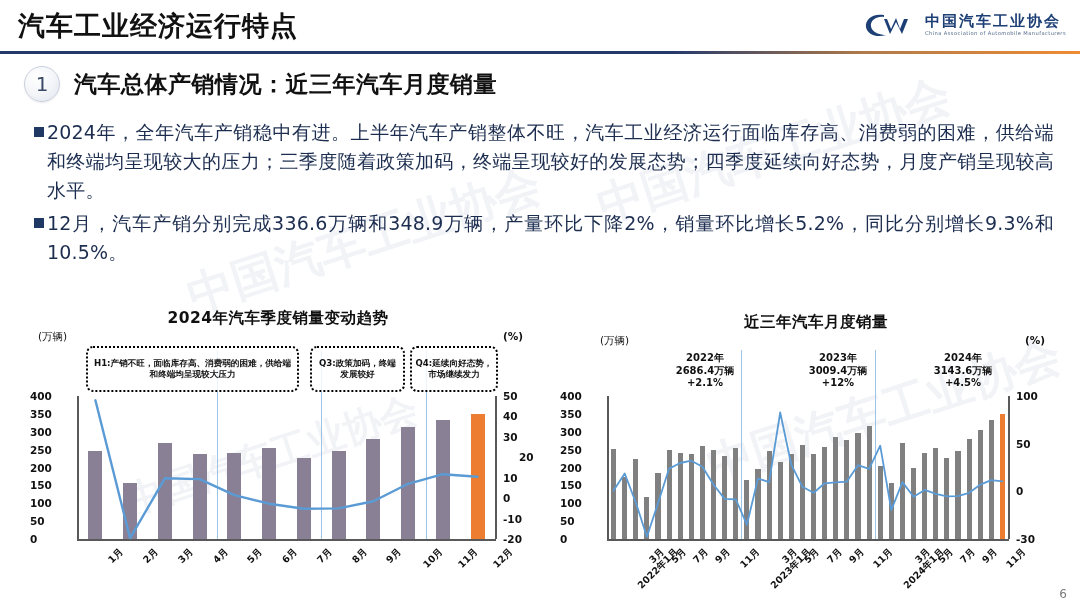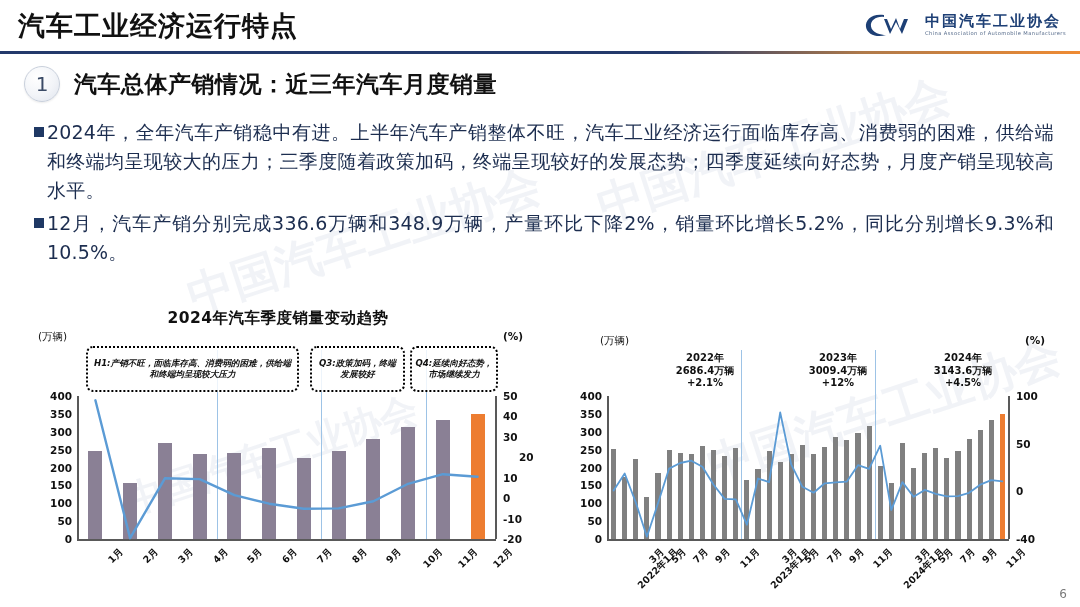--- a/index.html
+++ b/index.html
@@ -78,21 +78,21 @@
   .chart-box { position: absolute; margin-top: 16px; }
   .chart-title {
     text-align: center; font-size: 15.5px; font-weight: bold; color: #111;
     letter-spacing: .5px;
   }
   .unit-l { position: absolute; font-size: 10.5px; font-weight: normal; color: #111; }
   .unit-r { position: absolute; font-size: 10.5px; font-weight: bold; color: #111; }
   .plot { position: absolute; }
   .ytick {
     position: absolute; font-size: 10.5px; font-weight: bold; color: #111;
-    text-align: right; transform: translateY(-50%); white-space: nowrap;
+    text-align: left; transform: translateY(-50%); white-space: nowrap;
   }
   .ytick-r {
     position: absolute; font-size: 10.5px; font-weight: bold; color: #111;
     text-align: left; transform: translateY(-50%); white-space: nowrap;
   }
   .xtick {
     position: absolute; font-size: 9.5px; font-weight: bold; color: #111;
     transform-origin: right top; transform: rotate(-45deg);
     white-space: nowrap; text-align: right;
   }
@@ -102,21 +102,20 @@
   .bar2.hl { background: #ed7d31; }
   .axisline { position: absolute; background: #595959; }
   .sep { position: absolute; width: 1px; background: #9dc3e6; }
 
   .note {
     position: absolute; border: 2px dotted #000; border-radius: 7px;
     background: rgba(255,255,255,.82);
     font-size: 8.6px; font-weight: bold; color: #111; line-height: 1.3;
     display: flex; align-items: center; justify-content: center; text-align: center;
     padding: 2px 3px;
-    font-style: italic;
   }
   .yr-note {
     position: absolute; font-size: 10px; font-weight: bold; color: #111;
     text-align: center; line-height: 1.25; white-space: nowrap;
   }
   .pagenum {
     position: absolute; right: 13px; bottom: 6px; font-size: 12px; color: #7a7a7a;
   }
 </style>
 </head>
@@ -213,36 +212,37 @@
       <div class="xtick" style="left: 336.125px; top: 150px;">10月</div>
       <div class="xtick" style="left: 370.875px; top: 150px;">11月</div>
       <div class="xtick" style="left: 405.625px; top: 150px;">12月</div>
       <div class="note" style="left: 8px; top: -50px; width: 213px; height: 46px;">H1:产销不旺，面临库存高、消费弱的困难，供给端和终端均呈现较大压力</div>
       <div class="note" style="left: 232px; top: -50px; width: 95px; height: 46px;">Q3:政策加码，终端发展较好</div>
       <div class="note" style="left: 332px; top: -50px; width: 88px; height: 46px;">Q4:延续向好态势，市场继续发力</div>
     </div>
 </div>
 
 <div class="chart-box" style="left:560px; top:292px; width:512px; height:300px;">
+  <div class="chart-title" style="position:absolute; left:0; top:4px; width:512px;">近三年汽车月度销量</div>
   <div class="unit-l" style="left:40px; top:26px;">(万辆)</div>
   <div class="unit-r" style="left:465px; top:26px;">(%)</div>
   <div class="plot" id="plot2" style="left:48px; top:88px; width:400px; height:143px;">
       <div class="axisline" style="left: -1px; top: 0px; width: 1.5px; height: 143px;"></div>
       <div class="axisline" style="left: 400px; top: 0px; width: 1.5px; height: 143px;"></div>
       <div class="axisline" style="left: -1px; top: 143px; width: 402px; height: 1.5px;"></div>
       <div class="ytick" style="left: -48px; width: 42px; top: 143px;">0</div>
       <div class="ytick" style="left: -48px; width: 42px; top: 125.125px;">50</div>
       <div class="ytick" style="left: -48px; width: 42px; top: 107.25px;">100</div>
       <div class="ytick" style="left: -48px; width: 42px; top: 89.375px;">150</div>
       <div class="ytick" style="left: -48px; width: 42px; top: 71.5px;">200</div>
       <div class="ytick" style="left: -48px; width: 42px; top: 53.625px;">250</div>
       <div class="ytick" style="left: -48px; width: 42px; top: 35.75px;">300</div>
       <div class="ytick" style="left: -48px; width: 42px; top: 17.875px;">350</div>
       <div class="ytick" style="left: -48px; width: 42px; top: 0px;">400</div>
-      <div class="ytick-r" style="left: 408px; top: 143px;">-40</div>
+      <div class="ytick-r" style="left: 408px; top: 143px;">-30</div>
       <div class="ytick-r" style="left: 408px; top: 95.3333px;">0</div>
       <div class="ytick-r" style="left: 408px; top: 47.6667px;">50</div>
       <div class="ytick-r" style="left: 408px; top: 0px;">100</div>
       <div class="bar2" style="left: 3px; width: 5.11111px; height: 90.4475px;"></div>
       <div class="bar2" style="left: 14.1111px; width: 5.11111px; height: 61.8475px;"></div>
       <div class="bar2" style="left: 25.2222px; width: 5.11111px; height: 79.7225px;"></div>
       <div class="bar2" style="left: 36.3333px; width: 5.11111px; height: 42.185px;"></div>
       <div class="bar2" style="left: 47.4444px; width: 5.11111px; height: 66.495px;"></div>
       <div class="bar2" style="left: 58.5556px; width: 5.11111px; height: 89.375px;"></div>
       <div class="bar2" style="left: 69.6667px; width: 5.11111px; height: 86.515px;"></div>

